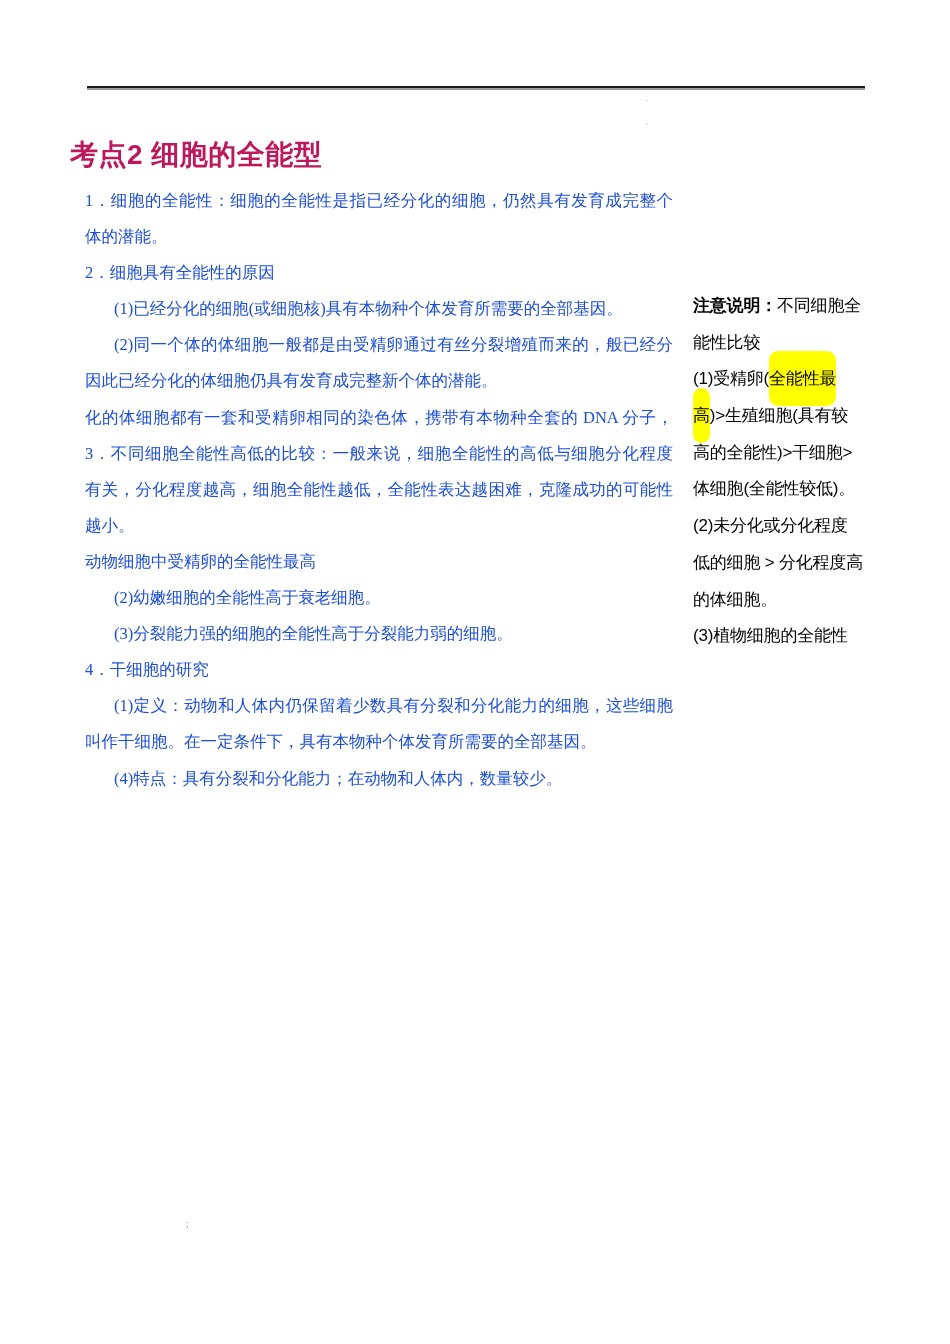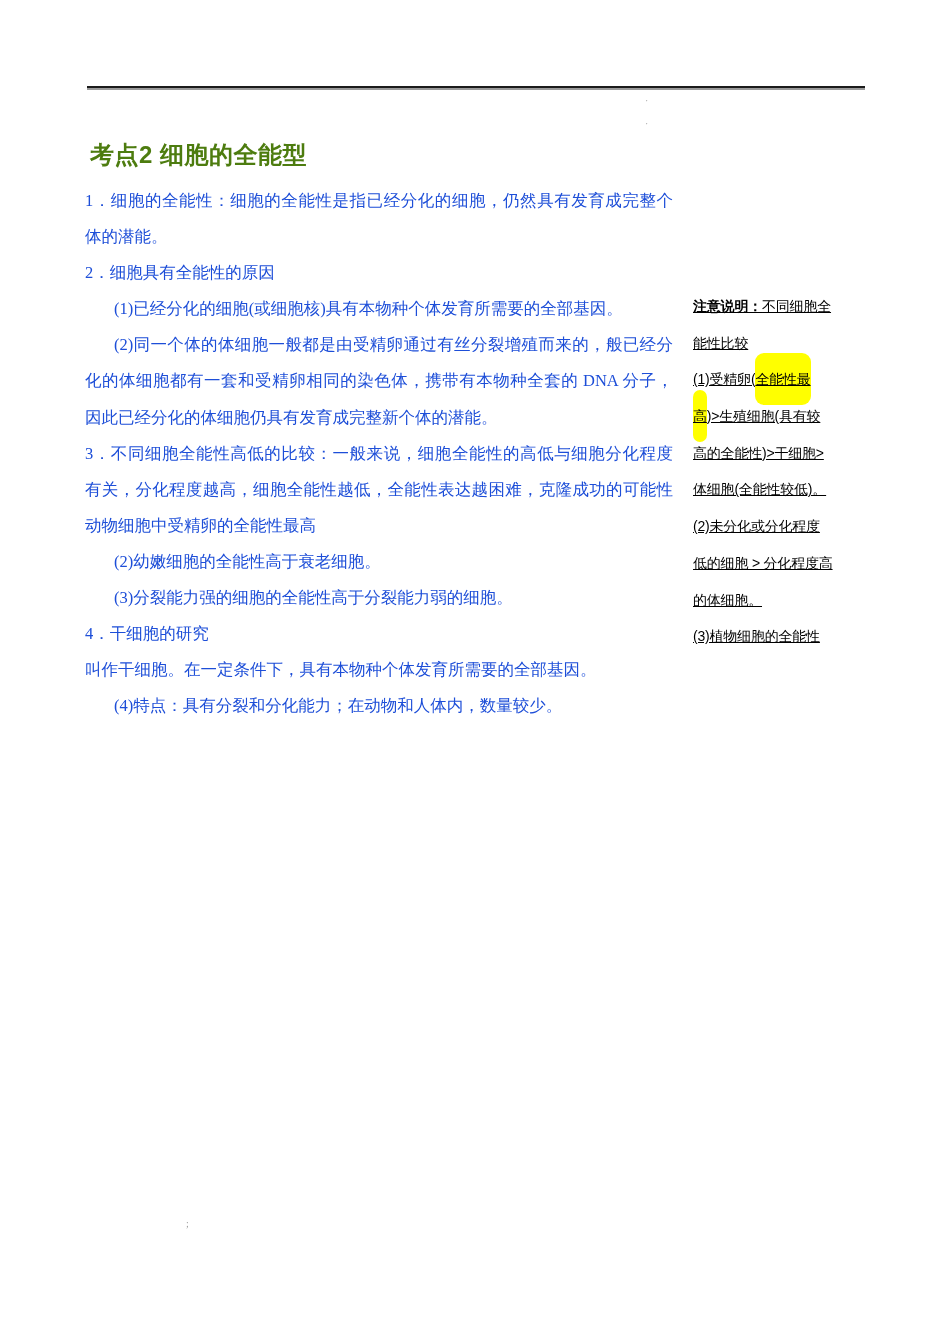--- a/index.html
+++ b/index.html
@@ -15,28 +15,28 @@
     position: absolute;
     left: 87px;
     top: 86px;
     width: 778px;
     height: 2px;
     background: #1b1b1b;
     border-bottom: 2px solid #9a9a9a;
   }
   .heading {
     position: absolute;
-    left: 90px;
+    left: 70px;
     top: 139px;
     margin: 0;
     font-family: "Liberation Sans", "DejaVu Sans", sans-serif;
-    font-size: 24px;
+    font-size: 28px;
     line-height: 32px;
     font-weight: bold;
-    color: #4d7c0f;
+    color: #be185d;
     letter-spacing: 0.5px;
     white-space: nowrap;
   }
   .main {
     position: absolute;
     left: 85px;
     top: 183px;
     width: 588px;
     font-family: "Liberation Serif", "DejaVu Serif", serif;
     font-size: 16.5px;
@@ -52,24 +52,23 @@
     white-space: normal;
     text-align: justify;
     text-align-last: justify;
   }
   .side {
     position: absolute;
     left: 693px;
     top: 288px;
     width: 180px;
     font-family: "Liberation Sans", "DejaVu Sans", sans-serif;
-    font-size: 14px;
+    font-size: 17px;
     color: #000;
     letter-spacing: -0.2px;
-    text-decoration: underline;
   }
   .sline {
     height: 36.7px;
     line-height: 36.7px;
     white-space: pre;
   }
   .sline .bold { font-weight: bold; }
   .sline .hl { background: var(--hl, #ffff00); padding: 18px 0; border-radius: 9px; }
   .art {
     position: absolute;
@@ -89,28 +88,30 @@
   <div class="rule"></div>
   <span class="art a1">·</span>
   <span class="art a2">·</span>
   <h1 class="heading">考点2 细胞的全能型</h1>
   <div class="main" id="main-col">
       <div class="mline fill">1．细胞的全能性：细胞的全能性是指已经分化的细胞，仍然具有发育成完整个</div>
       <div class="mline">体的潜能。</div>
       <div class="mline">2．细胞具有全能性的原因</div>
       <div class="mline indent">(1)已经分化的细胞(或细胞核)具有本物种个体发育所需要的全部基因。</div>
       <div class="mline indent fill">(2)同一个体的体细胞一般都是由受精卵通过有丝分裂增殖而来的，般已经分</div>
+      <div class="mline">因此已经分化的体细胞仍具有发育成完整新个体的潜能。</div>
       <div class="mline fill">化的体细胞都有一套和受精卵相同的染色体，携带有本物种全套的 DNA 分子，</div>
-      <div class="mline">因此已经分化的体细胞仍具有发育成完整新个体的潜能。</div>
       <div class="mline fill">3．不同细胞全能性高低的比较：一般来说，细胞全能性的高低与细胞分化程度</div>
       <div class="mline fill">有关，分化程度越高，细胞全能性越低，全能性表达越困难，克隆成功的可能性</div>
+      <div class="mline">越小。</div>
       <div class="mline">动物细胞中受精卵的全能性最高</div>
       <div class="mline indent">(2)幼嫩细胞的全能性高于衰老细胞。</div>
       <div class="mline indent">(3)分裂能力强的细胞的全能性高于分裂能力弱的细胞。</div>
       <div class="mline">4．干细胞的研究</div>
+      <div class="mline indent fill">(1)定义：动物和人体内仍保留着少数具有分裂和分化能力的细胞，这些细胞</div>
       <div class="mline">叫作干细胞。在一定条件下，具有本物种个体发育所需要的全部基因。</div>
       <div class="mline indent">(4)特点：具有分裂和分化能力；在动物和人体内，数量较少。</div>
     </div>
   <aside class="side" id="side-col">
       <div class="sline"><span class="bold ">注意说明：</span><span class="">不同细胞全</span></div>
       <div class="sline"><span class="">能性比较</span></div>
       <div class="sline"><span class="">(1)受精卵(</span><span class="hl">全能性最</span></div>
       <div class="sline"><span class="hl">高</span><span class="">)&gt;生殖细胞(具有较</span></div>
       <div class="sline"><span class="">高的全能性)&gt;干细胞&gt;</span></div>
       <div class="sline"><span class="">体细胞(全能性较低)。</span></div>

